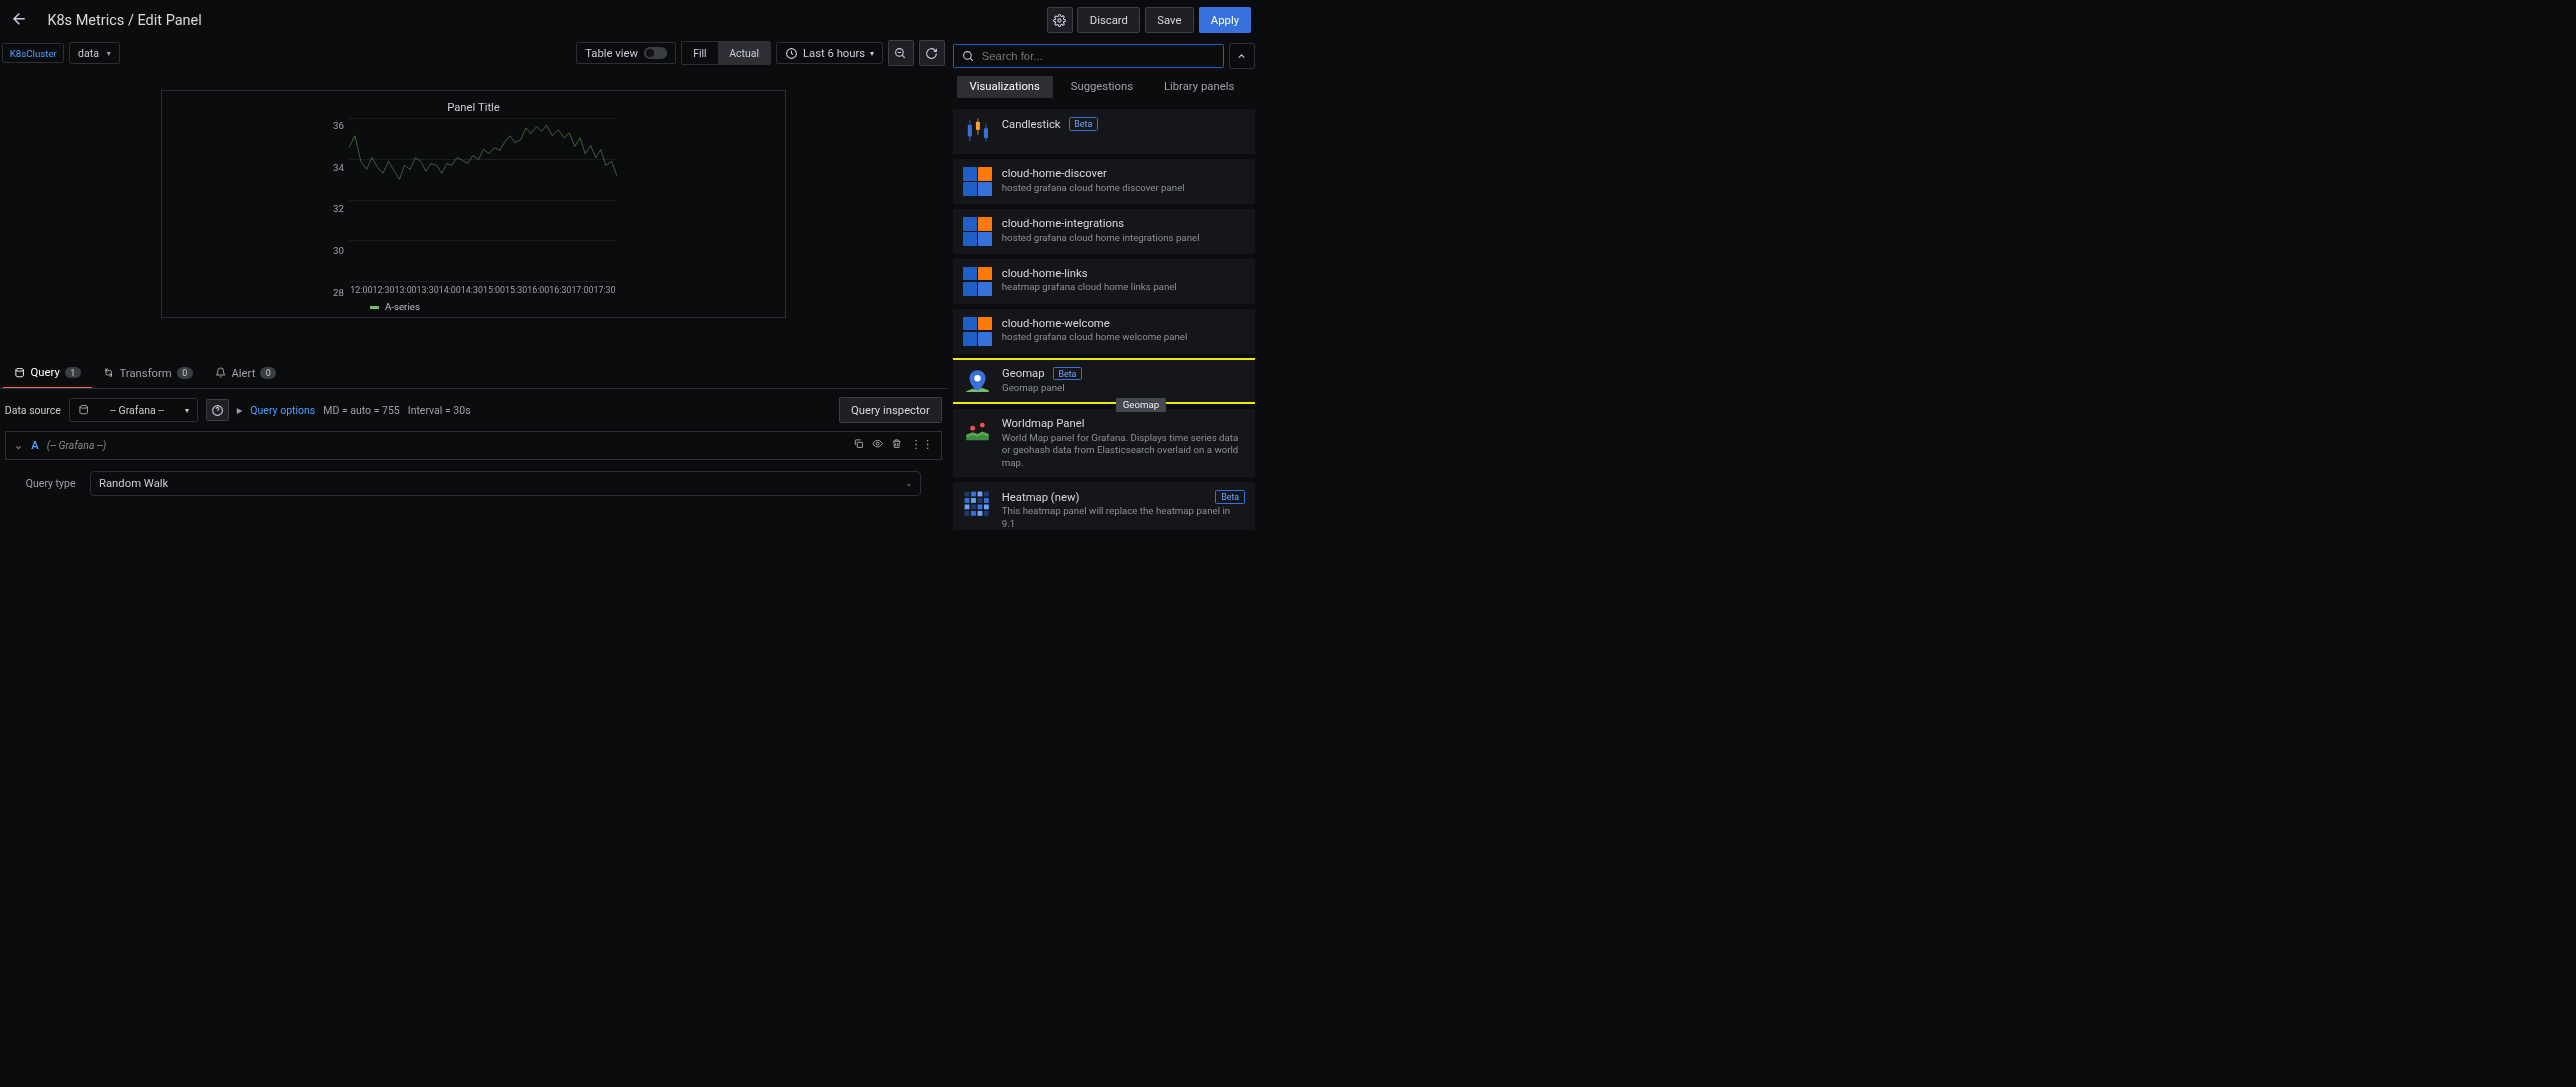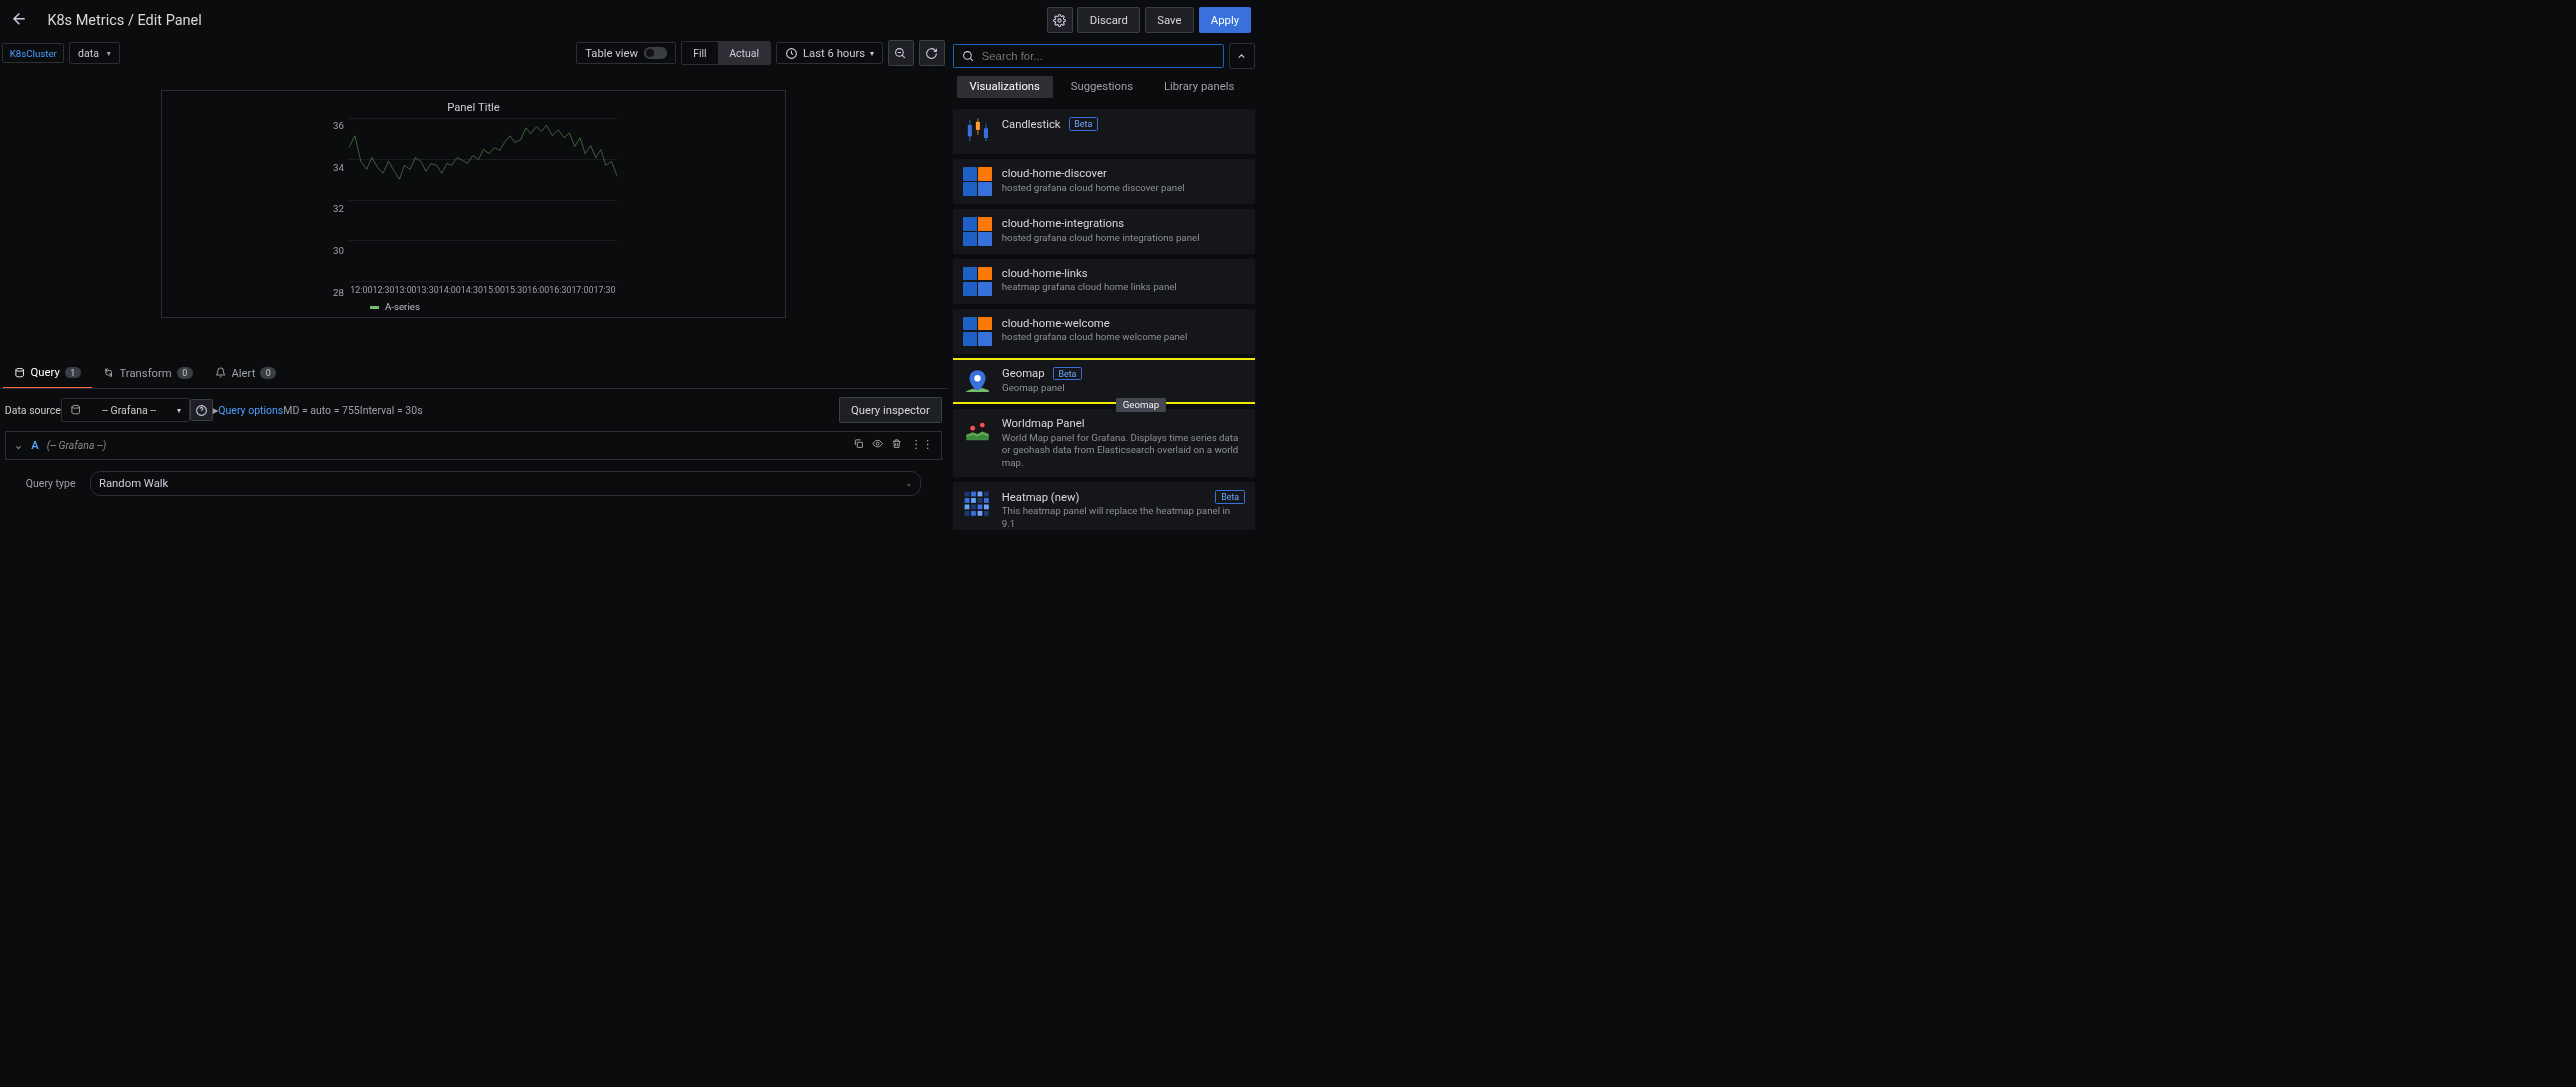--- a/index.html
+++ b/index.html
@@ -62,32 +62,32 @@
 .plot .grid div { position:absolute; left:0; right:0; border-top:0.8px solid #1c1d21;}
 .plot svg { position:absolute; inset:0;}
 .x-axis { display:flex; justify-content:space-between; font-size:8.9px; color:#9fa1a7; padding:3.2px 1.6px;}
 .legend { text-align:left; font-size:9.7px; color:#bcbec4; margin-top:3.2px; padding-left:21px;}
 .legend .swatch { display:inline-block; width:9.7px; height:2.4px; background:#73bf69; vertical-align:middle; margin-right:3.2px;}
 .query-tabs { display:flex; border-bottom:0.8px solid #2c2d32; margin-top:40px; padding: 0 3.2px;}
 .q-tab { display:flex; align-items:center; gap:4.8px; padding:8px 11.3px; font-size:11.3px; color:#9fa1a7;}
 .q-tab.active { color:#fff; border-bottom:1.6px solid #f46d3a;}
 .count-badge { background:#3a3d44; border-radius:8px; font-size:8.9px; padding:0.8px 5.6px; color:#ccc;}
 .query-editor { padding:8px 4.8px; display:flex; flex-direction:column; gap:8px;}
-.qe-row { display:flex; align-items:center; }
+.qe-row { display:flex; align-items:center; gap:8px;}
 .ds-label { font-size:10.5px; color:#ccc;}
 .ds-select { border:0.8px solid #2d2f34; padding:4.8px 8px; border-radius:1.6px; display:inline-flex; align-items:center; gap:21px; font-size:10.5px; color:#ccc;}
 .muted { color:#9fa1a7; font-size:10.5px;}
 .link-c { color:#4e9fff; font-size:10.5px;}
 .inspector-btn { margin-left:auto;}
 .query-row { border:0.8px solid #2d2f34; display:flex; align-items:center; padding:6.4px 8px; gap:8px;}
 .qr-letter { color:#5aa9ff; font-weight:500;}
 .qr-src { color:#888; font-style:italic; font-size:10.5px;}
 .qr-actions { margin-left:auto; display:flex; gap:8px;}
 .query-type-row { display:flex; align-items:center; gap:14.5px; padding:3.2px 21px;}
-.qt-input { flex:1; border:0.8px solid #2d2f34; padding:4.8px 8px; border-radius:10px; display:flex; justify-content:space-between; align-items:center;}
+.qt-input { flex:1; border:0.8px solid #2d2f34; padding:4.8px 8px; border-radius:4px; display:flex; justify-content:space-between; align-items:center;}
 
 .sidebar { width: 314px; border-left: 0; padding: 3.2px 6.4px; display:flex; flex-direction:column;}
 .sb-top { display:flex; gap:4.8px; align-items:center;}
 .search-box { flex:1; border:0.8px solid #1f60c4; border-radius:1.6px; display:flex; align-items:center; gap:6.4px; padding:4.8px 8px;}
 .search-box input { flex:1; background:transparent; border:0; outline:0; color:#ccc; font-size:11.3px;}
 .collapse-btn { width:26px; height:26px; border:0.8px solid #2d2f34; display:flex; align-items:center; justify-content:center; border-radius:1.6px;}
 .sb-tabs { display:flex; gap:4.8px; padding:6.4px 3.2px;}
 .sb-tab { padding:4.8px 13px; font-size:11.3px; color:#9fa1a7; border-radius:1.6px;}
 .sb-tab.active { background:#2d2f34; color:#fff;}
 .viz-list { flex:1; overflow-y:auto; display:flex; flex-direction:column; gap:4.8px;}

